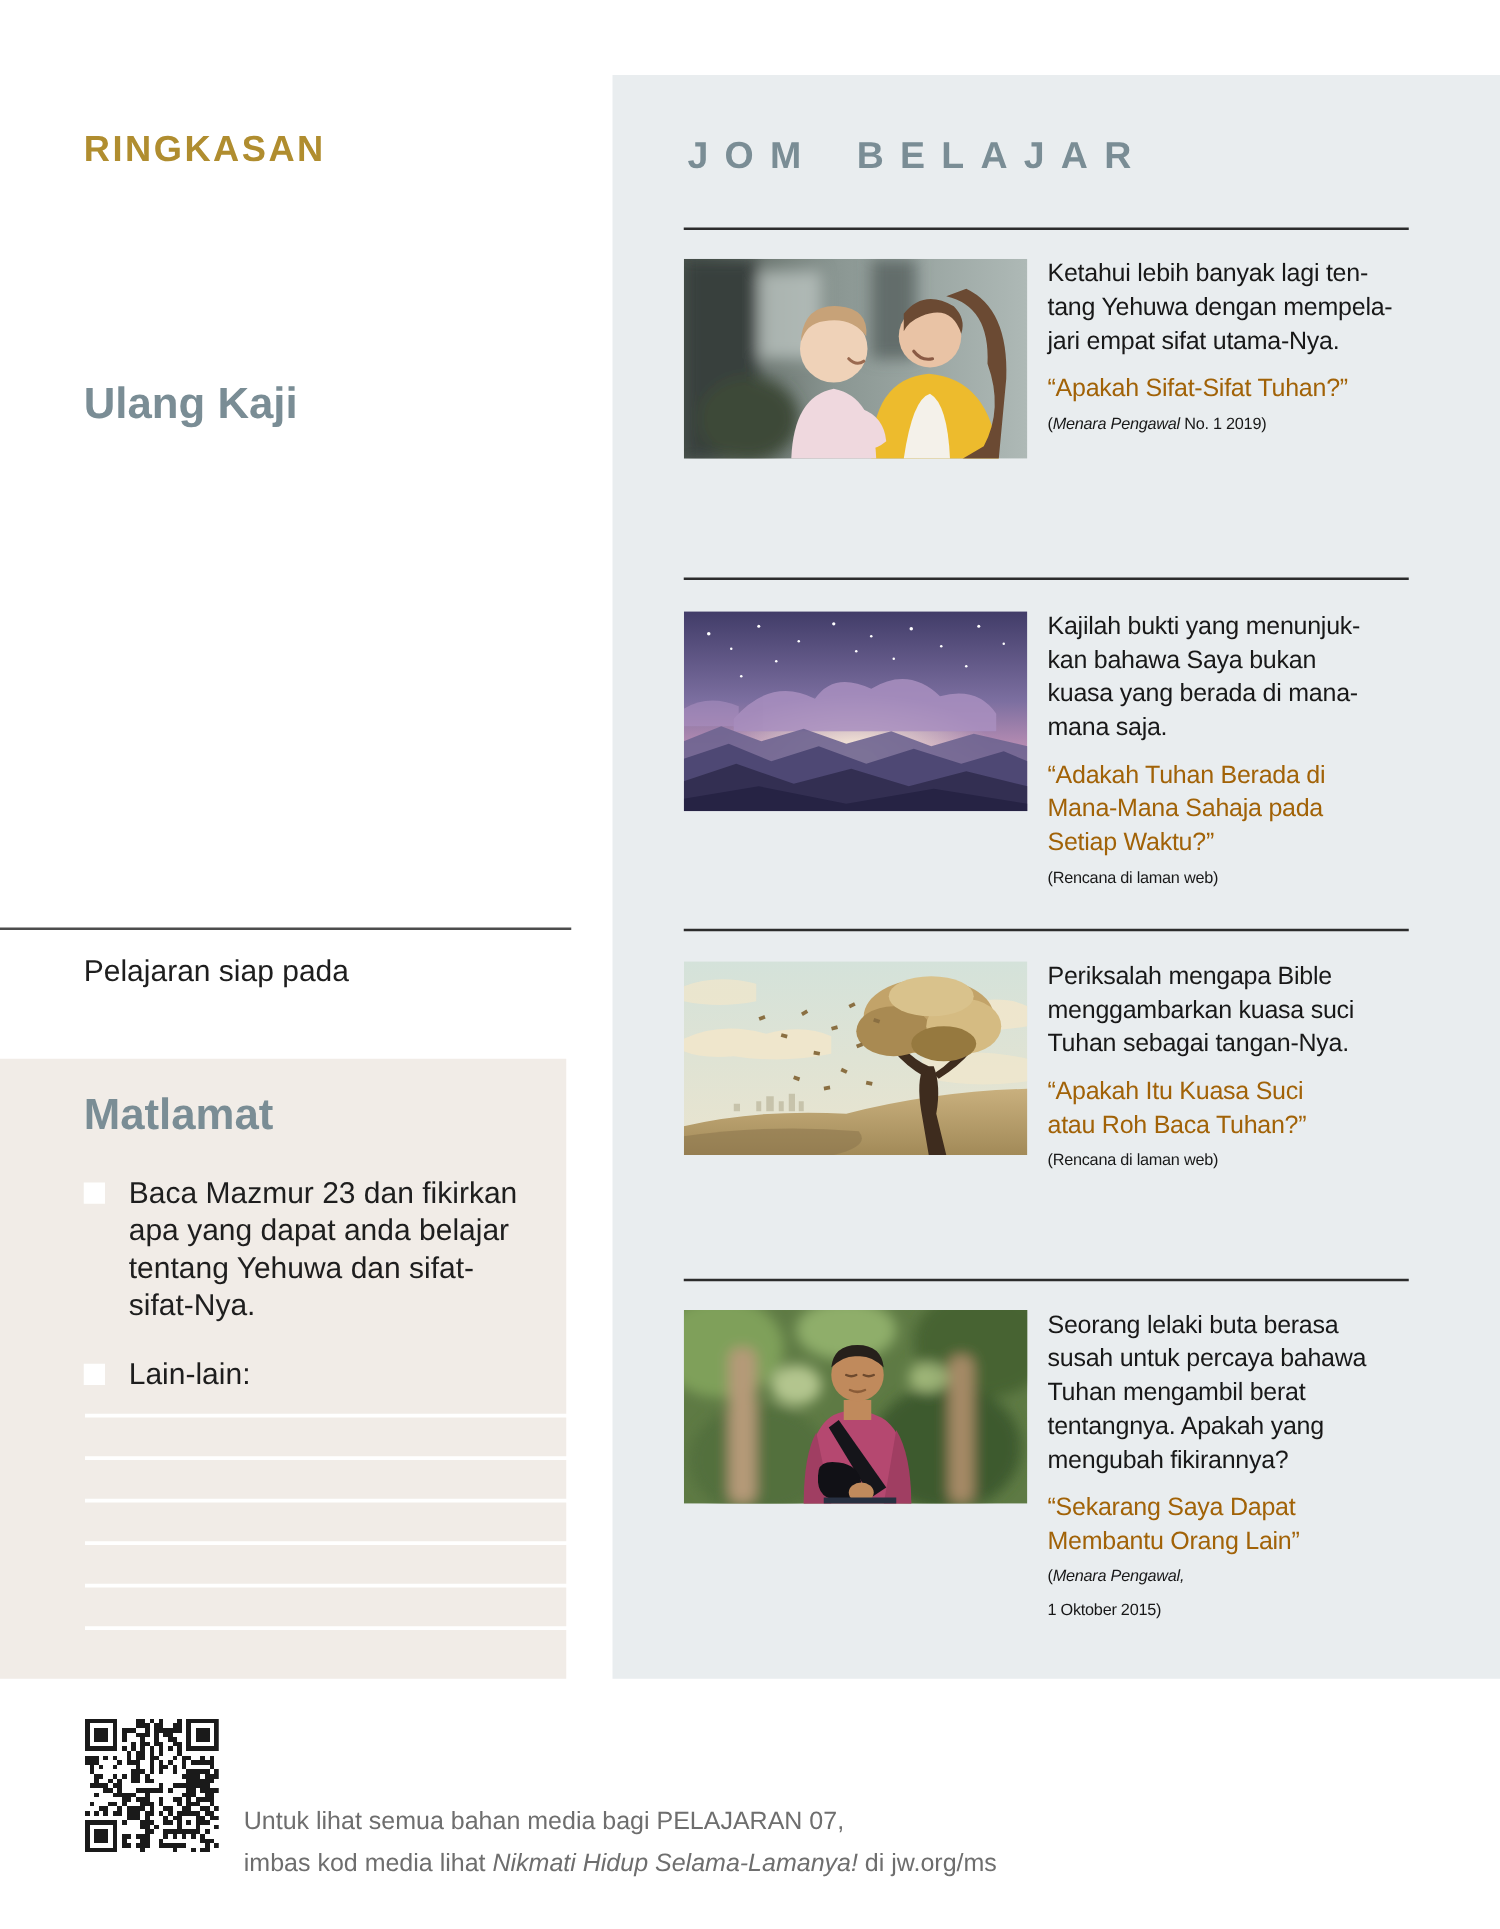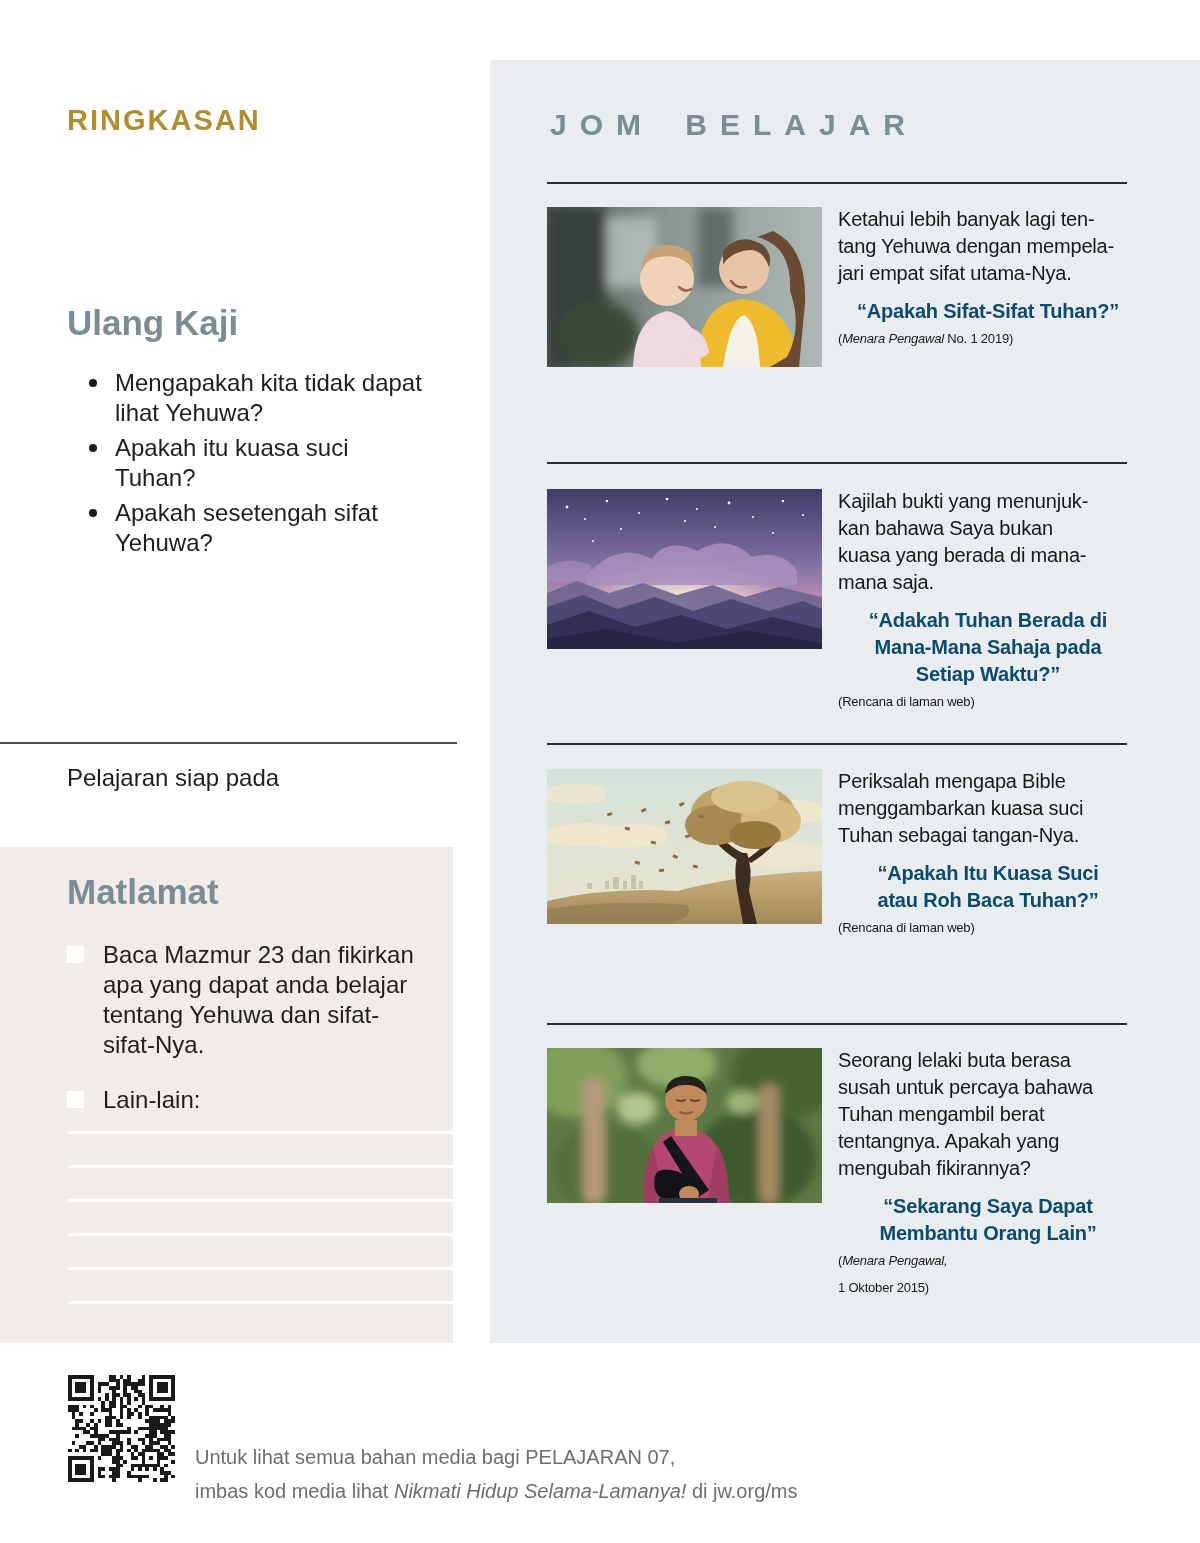--- a/index.html
+++ b/index.html
@@ -32,42 +32,35 @@
 
   
   .study-panel{position:absolute;left:490px;top:60px;width:710px;height:1283px;background:#E9EDEF;padding-left:28px;}
   .study-title{position:absolute;left:60px;top:50px;margin:0;font-size:30px;line-height:1;
                font-weight:bold;color:#7A8D95;letter-spacing:13px;word-spacing:10px;}
   .sec-rule{position:absolute;left:57px;width:580px;height:0;border:none;border-top:2px solid #2c2c2c;margin:0;}
   .sec-img{position:absolute;left:57px;width:275px;margin:0;overflow:hidden;}
   .sec-img svg{display:block;}
   .sec-text{position:absolute;left:348px;width:300px;}
   .desc{margin:0 0 11px 0;font-size:20px;line-height:27px;letter-spacing:-0.2px;color:#181818;}
-  .sec-title{margin:0;font-size:20px;line-height:27px;letter-spacing:-0.2px;font-weight:bold;color:#0c4a6e;text-align:center;}
+  .sec-title{margin:0;font-size:20px;line-height:27px;letter-spacing:-0.2px;font-weight:normal;color:#a16207;}
   .source{margin:0;font-size:13px;line-height:27px;letter-spacing:-0.2px;color:#181818;}
 
   
   .qr{position:absolute;left:68px;top:1375px;width:107px;height:107px;}
   .footer-text{position:absolute;left:195px;top:1440px;font-size:20px;line-height:34px;color:#6E6E6E;font-weight:500;}
 </style>
 </head>
 <body>
 
 <div class="page">
 
   <h1 class="summary-title">RINGKASAN</h1>
 
   <h2 class="review-title">Ulang Kaji</h2>
-  <ul class="review-list">
-    <li><span class="dot"></span><span class="pre">Mengapakah kita tidak dapat
-lihat Yehuwa?</span></li>
-    <li><span class="dot"></span><span class="pre">Apakah itu kuasa suci Tuhan?</span></li>
-    <li><span class="dot"></span><span class="pre">Apakah sesetengah sifat
-Yehuwa?</span></li>
-  </ul>
 
   <hr class="left-rule">
   <div class="completion-label">Pelajaran siap pada</div>
 
   <div class="goal-box">
     <h2 class="goal-title">Matlamat</h2>
     <div class="goal-item goal-item-1">
       <span class="checkbox"></span>
       <span class="g-text pre">Baca Mazmur 23 dan fikirkan
 apa yang dapat anda belajar

